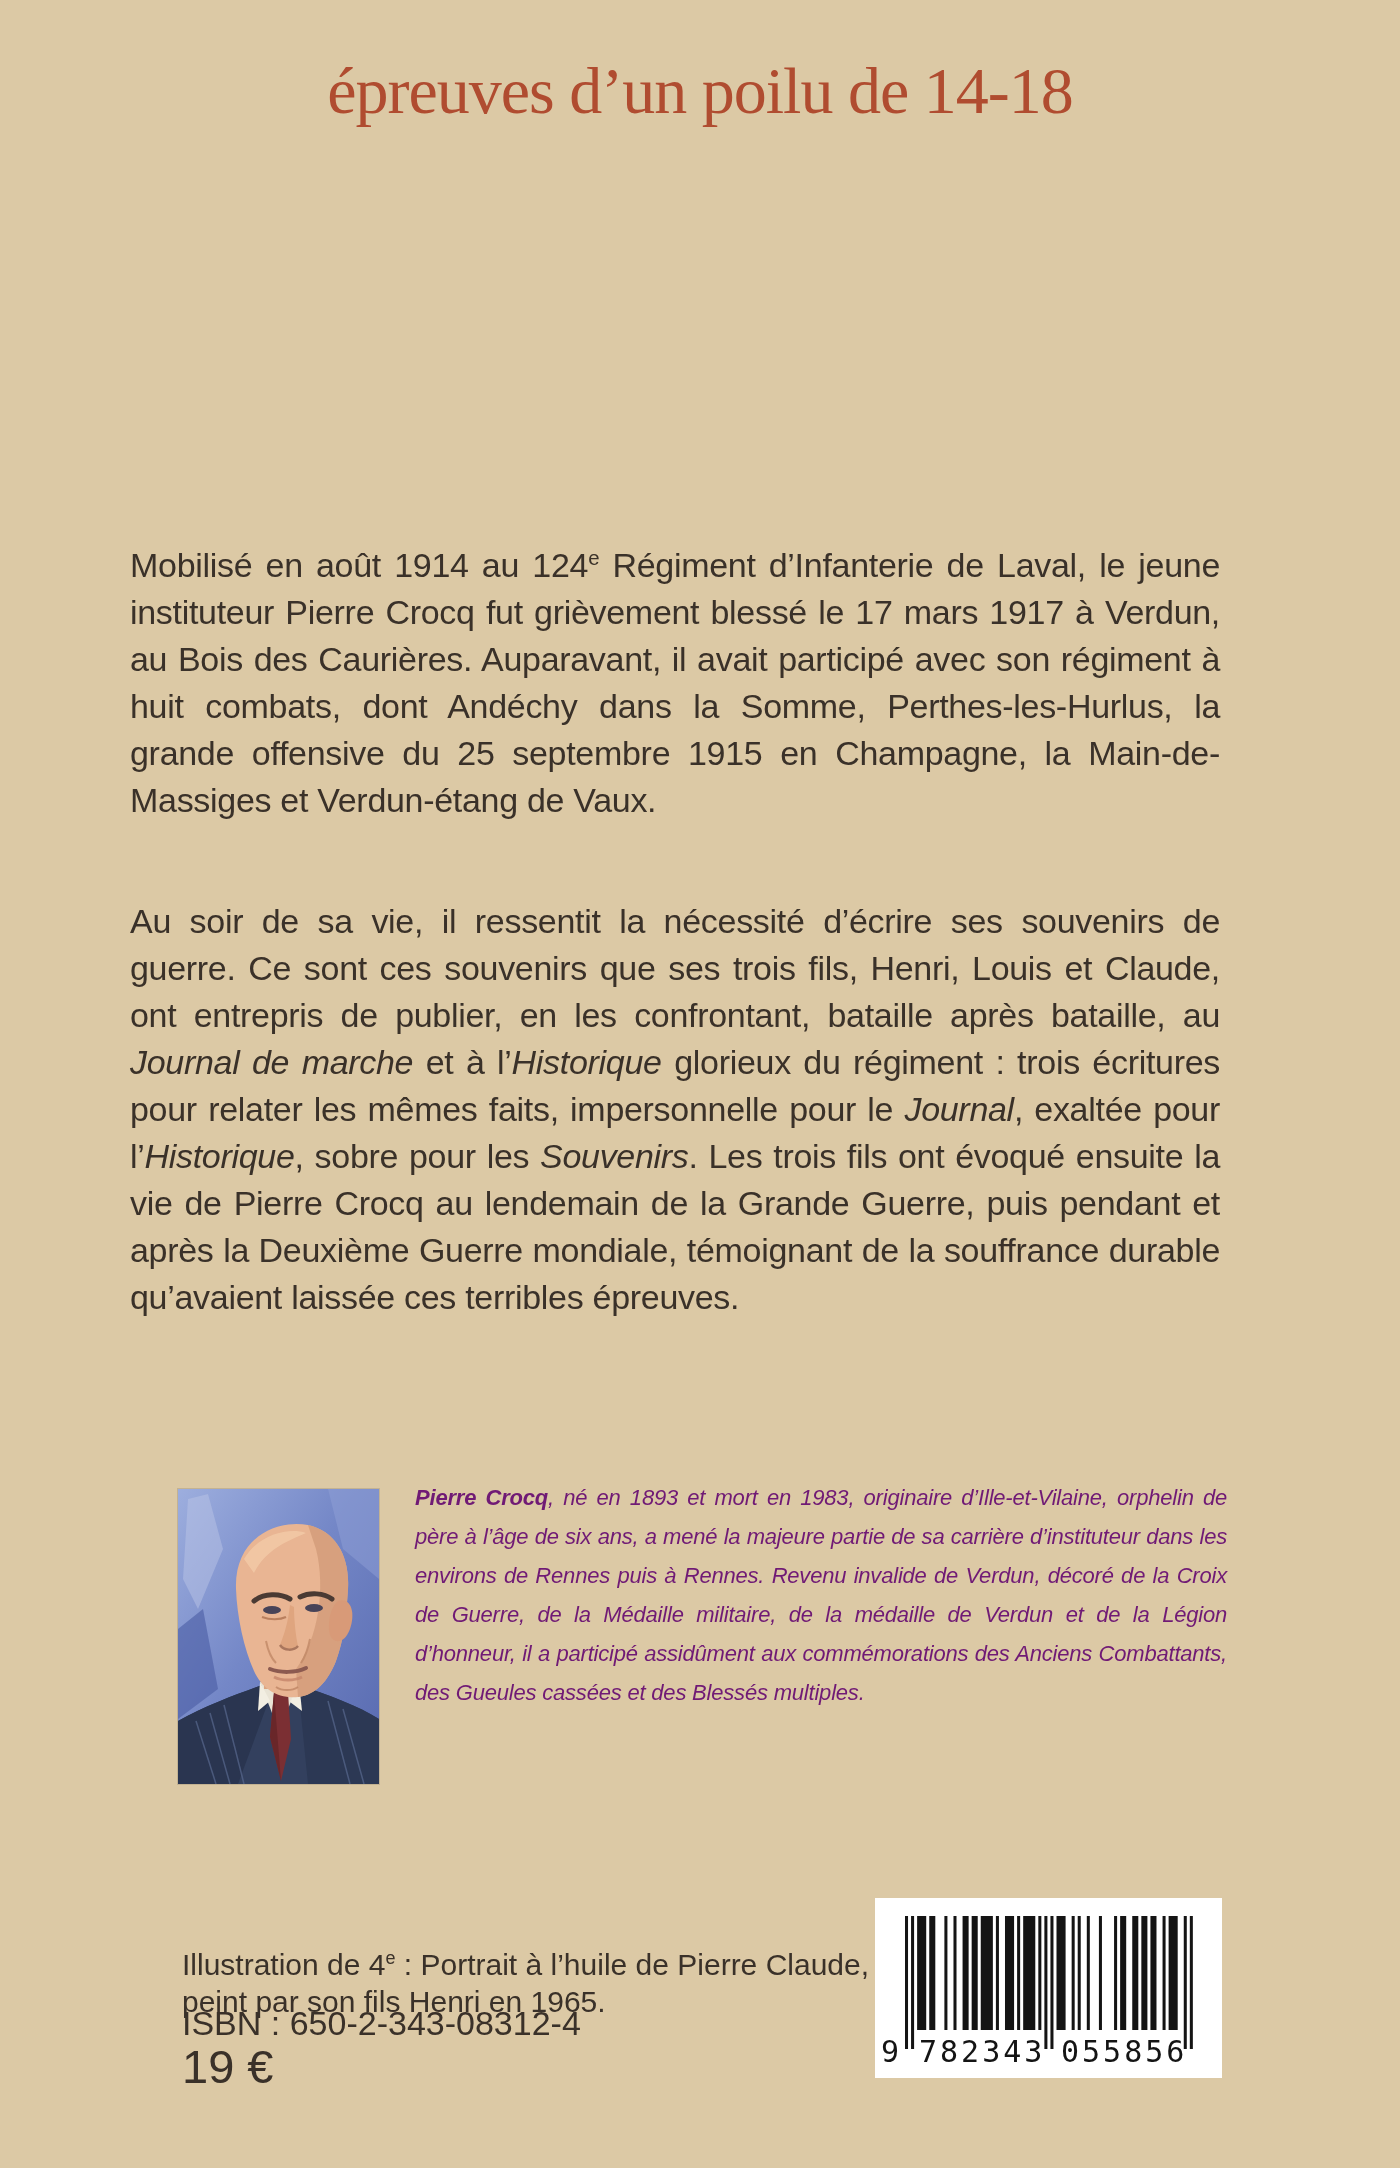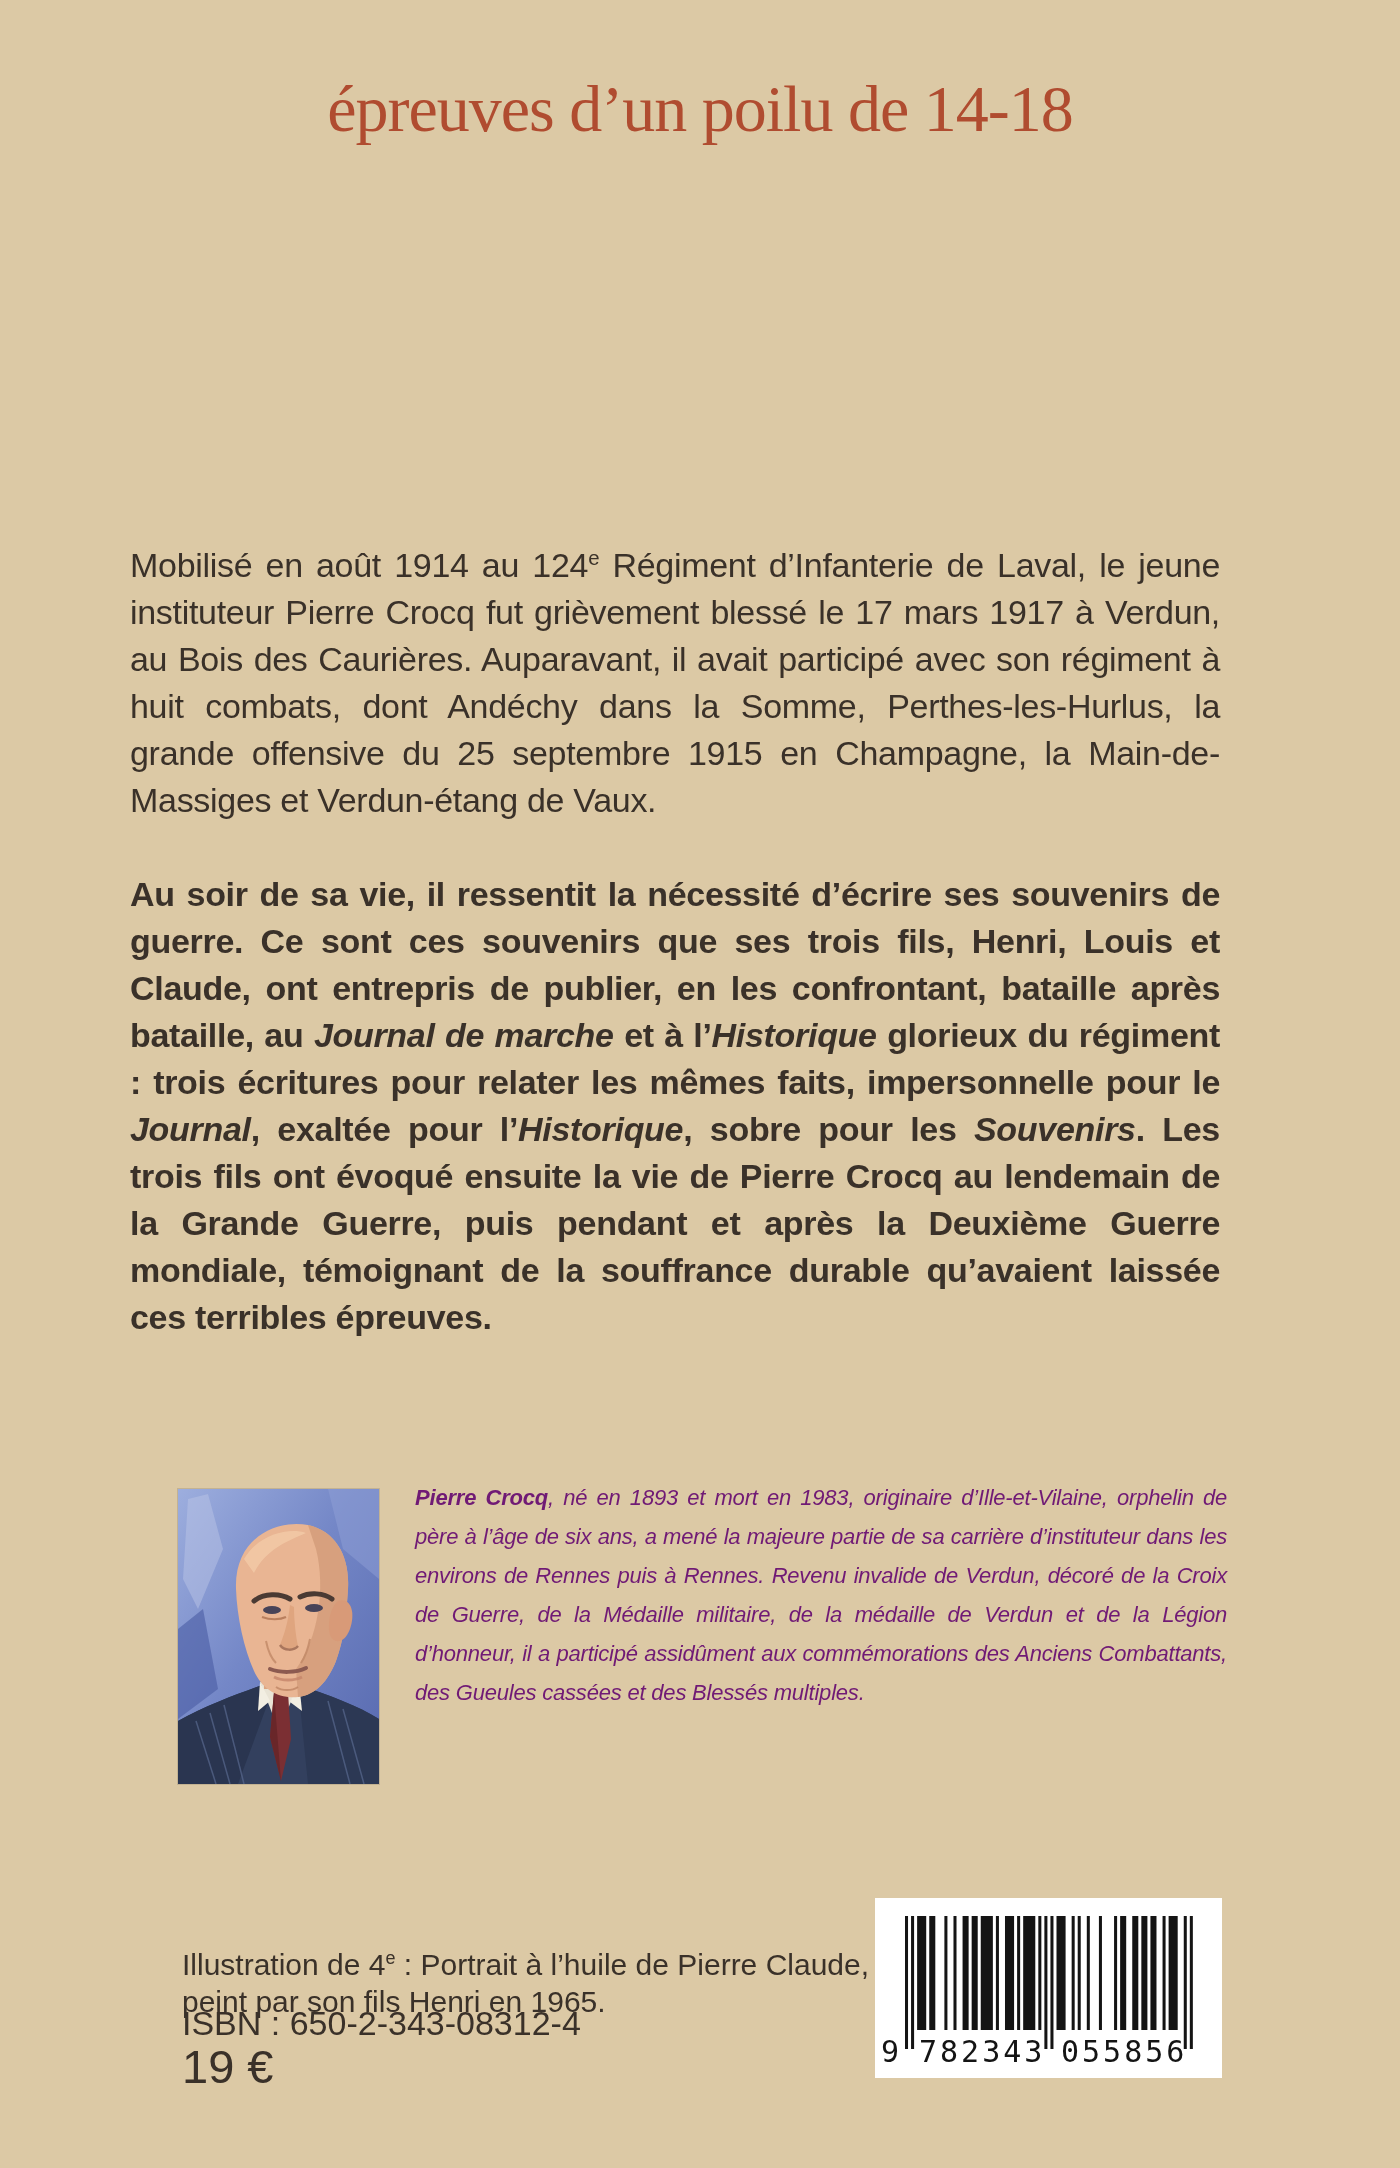--- a/index.html
+++ b/index.html
@@ -11,29 +11,29 @@
     color:#3a3129;
   }
   
   .title-block{
     position:absolute;top:58px;left:0;width:1400px;
     text-align:center;color:#b04c30;
     font-family:"Liberation Serif","DejaVu Serif",serif;
   }
   .title-l1{font-size:158px;line-height:1.05;letter-spacing:-4px;font-weight:normal;}
   .title-l2{font-size:196px;line-height:0.92;letter-spacing:-5px;font-weight:bold;margin-top:2px;}
-  .title-sub{font-size:66px;line-height:1.0;letter-spacing:-1px;margin-top:18px;}
+  .title-sub{font-size:66px;line-height:1.0;letter-spacing:-1px;}
   
   .synopsis{
     position:absolute;left:130px;top:542px;width:1090px;
     font-size:34px;line-height:47px;letter-spacing:-0.3px;
     text-align:justify;color:#3a3129;
   }
   .synopsis p{margin:0;}
-  .synopsis p + p{margin-top:47px;font-weight:bold;}
+  .synopsis p + p{margin-top:74px;}
   .it{font-style:italic;}
   .sup{vertical-align:super;font-size:60%;line-height:0;}
   
   .portrait{
     position:absolute;left:178px;top:1489px;width:201px;height:295px;
     box-shadow:0 0 0 1px rgba(120,110,90,.25);
   }
   .bio{
     position:absolute;left:415px;top:1478px;width:812px;
     font-size:22px;line-height:39px;letter-spacing:-0.2px;

